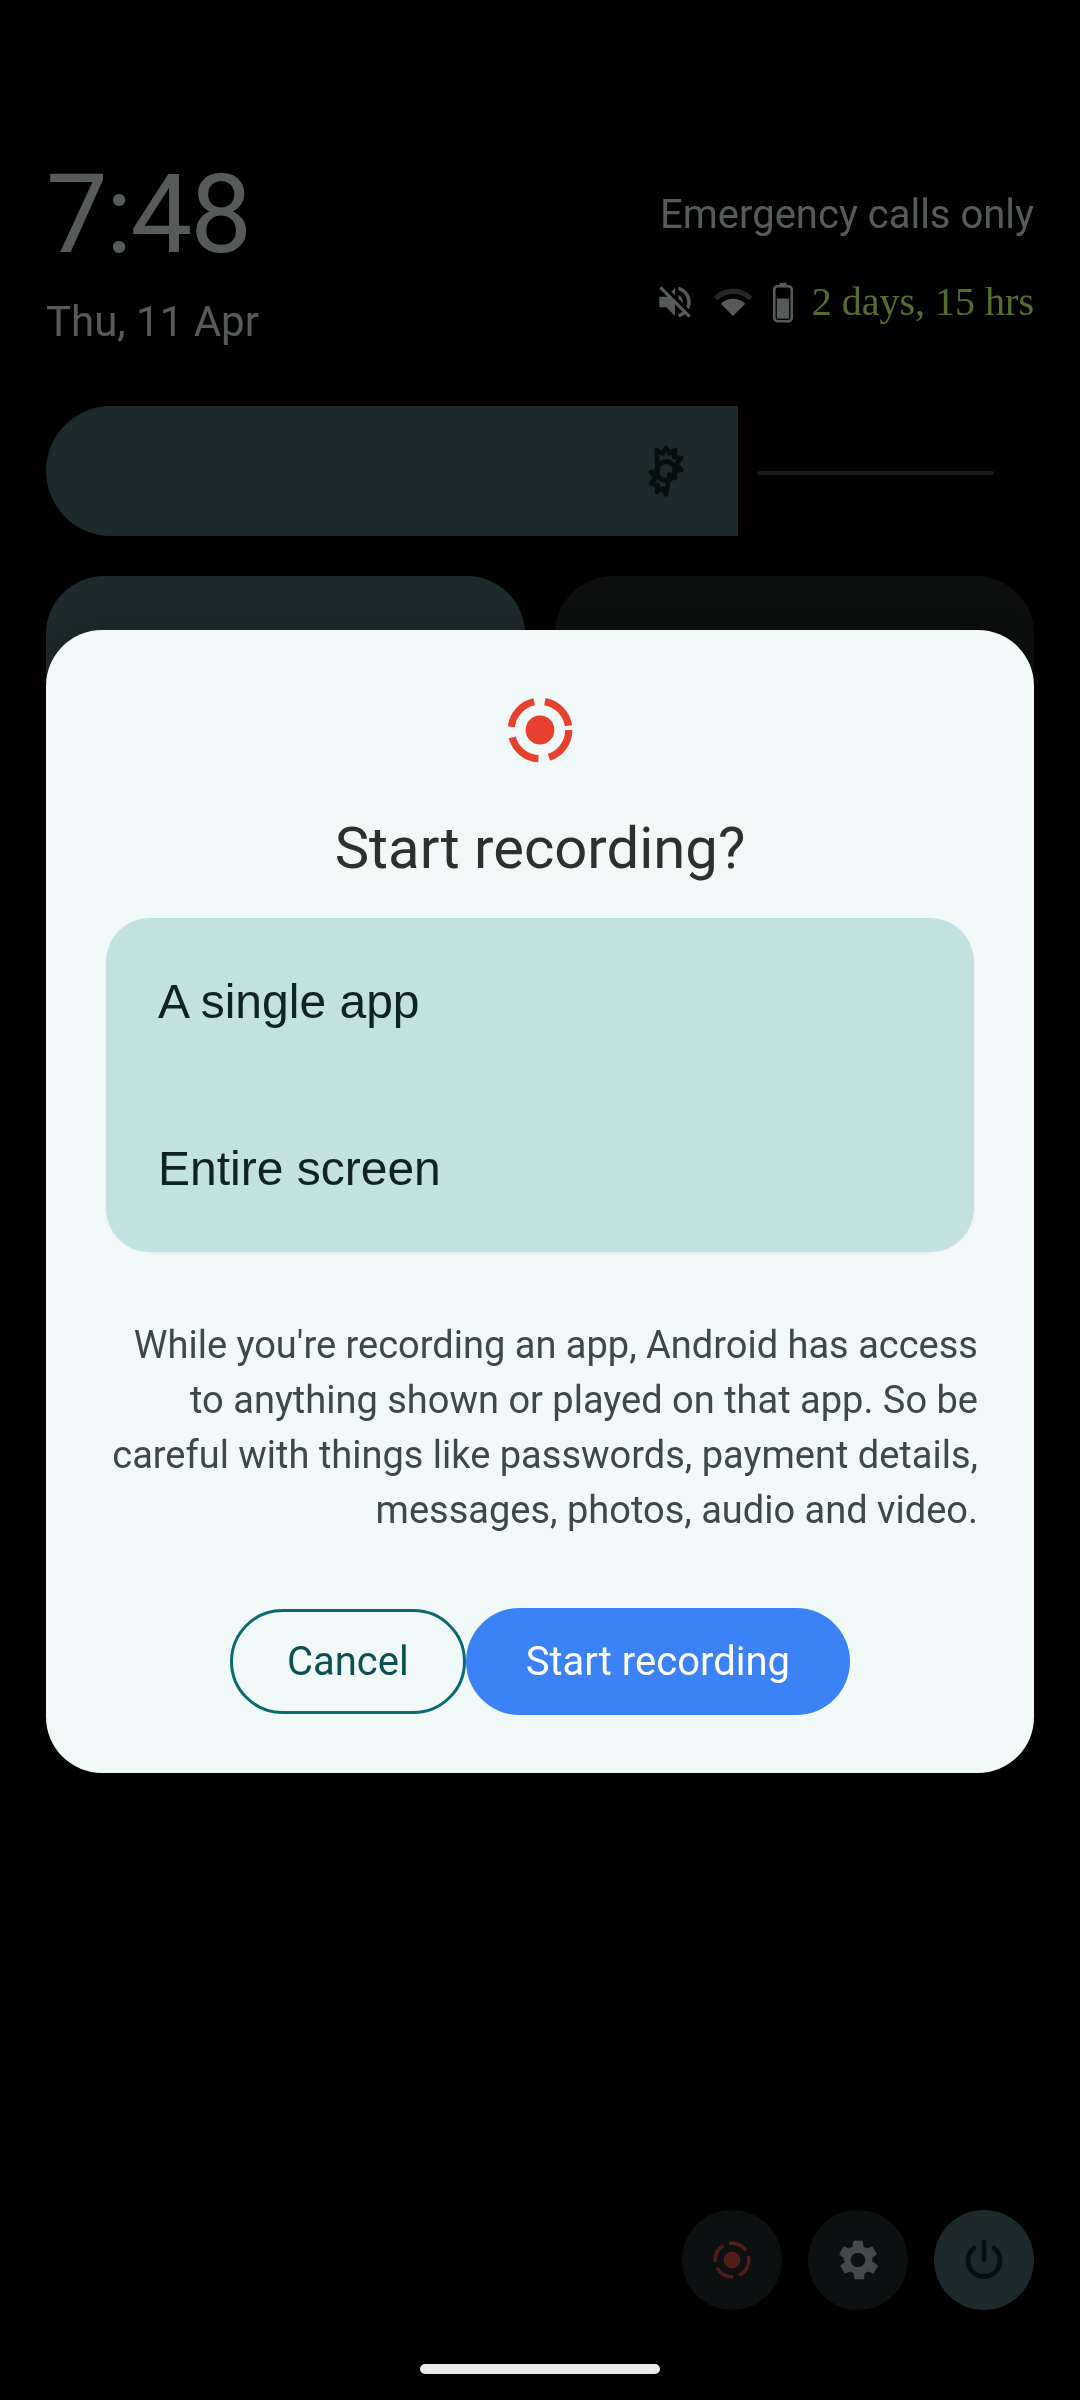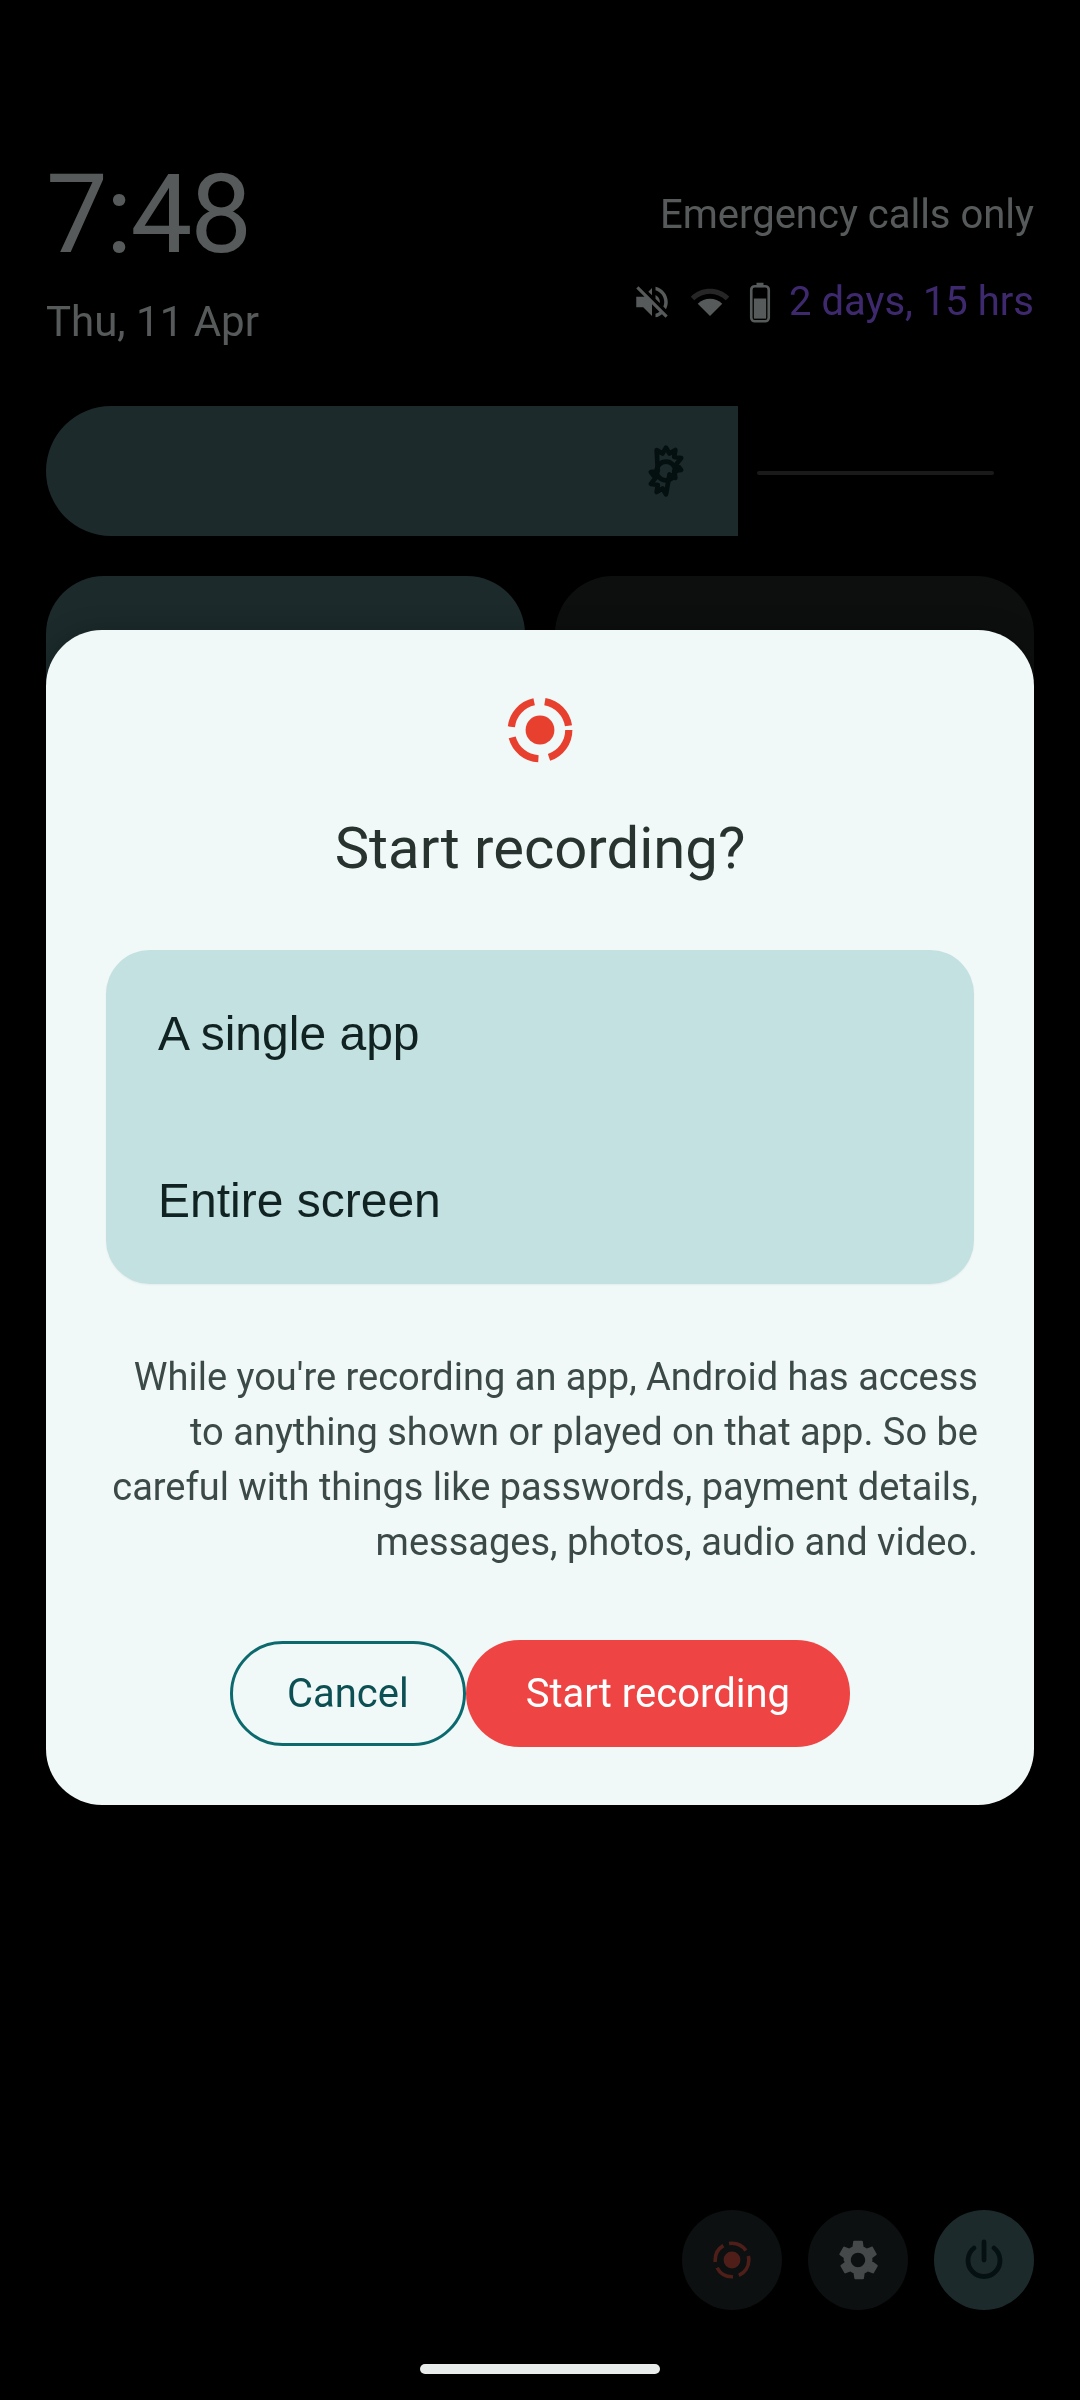--- a/index.html
+++ b/index.html
@@ -22,21 +22,21 @@
   }
   .shade-top {
     display: flex; justify-content: space-between; align-items: center;
     padding-top: 110px;
   }
   .shade-left .clock { font-size: 110px; font-weight: 400; letter-spacing: -2px; color:#bfc8c7; }
   .shade-left .date  { font-size: 42px; margin-top: 18px; color:#bfc8c7; font-weight:400; }
   .shade-right { text-align: right; margin-top: 20px; }
   .shade-right .emg { font-size: 40px; color:#bfc8c7; }
   .shade-right .row2 { display:flex; align-items:center; justify-content:flex-end; gap:16px; margin-top:40px; }
-  .shade-right .row2 span.text { font-size: 40px; color:#8b5cf6; }
+  .shade-right .row2 span.text { font-size: 40px; color:#bef264;font-family:Liberation Serif, serif; }
 
   .brightness {
     margin-top: 60px; height: 130px; position: relative;
     display:flex; align-items:center;
   }
   .brightness .track {
     height: 130px; width: 100%; border-radius: 65px;
     background: linear-gradient(to right, #3f5e60 0%, #3f5e60 70%, transparent 70%, transparent 100%);
     position:relative;
   }
@@ -60,39 +60,39 @@
   
   .modal {
     position:absolute; z-index:10; left:46px; right:46px;
     top:630px; border-radius:56px;
     background:#f1f8f8; color:#1b2b2c;
     padding:64px 50px 58px 50px;
     box-shadow: 0 6px 30px rgba(0,0,0,0.3);
   }
   .modal .rec-icon { display:flex; justify-content:center; margin-bottom:48px; }
   .modal h1 {
-    text-align:center; font-size:58px; font-weight:400; margin-bottom:68px; color:#28332f;
+    text-align:center; font-size:58px; font-weight:400; margin-bottom:36px; color:#28332f;
   }
   .options {
     background:#c3e1e0; border-radius:44px; overflow:hidden; margin:0 10px 66px 10px;
     box-shadow: 0 1px 2px rgba(0,0,0,0.05);
   }
   .option {
     padding:56px 52px; font-size:48px; color:#102221; text-align:left; width:100%;
     background:transparent; border:none; font-family:Liberation Sans, sans-serif;
   }
   .modal .warning {
     font-size:38px; line-height:1.45; color:#3b4a47; text-align:right; margin:16px 6px 70px 6px;
   }
   .modal .actions { display:flex; justify-content:center; align-items:center; padding:0 6px; }
   .btn {
     font-size:40px; font-family:inherit; border-radius:70px; padding:26px 54px; cursor:pointer;
   }
   .btn-outline { background:transparent; color:#0c5053; border:3px solid #0c6a6e; }
-  .btn-fill    { background:#ef4444; color:#ffffff; border:none; padding:30px 60px; }
+  .btn-fill    { background:#3b82f6; color:#ffffff; border:none; padding:30px 60px; }
 
   
   .bottom-bar {
     position:absolute; bottom:90px; right:46px; display:flex; gap:26px; z-index:3;
   }
   .round-btn {
     width:100px; height:100px; border-radius:50%; display:flex; align-items:center; justify-content:center;
     background:#1b2425; color:#bfc8c7;
   }
   .round-btn.power { background:#3f5e60; }

